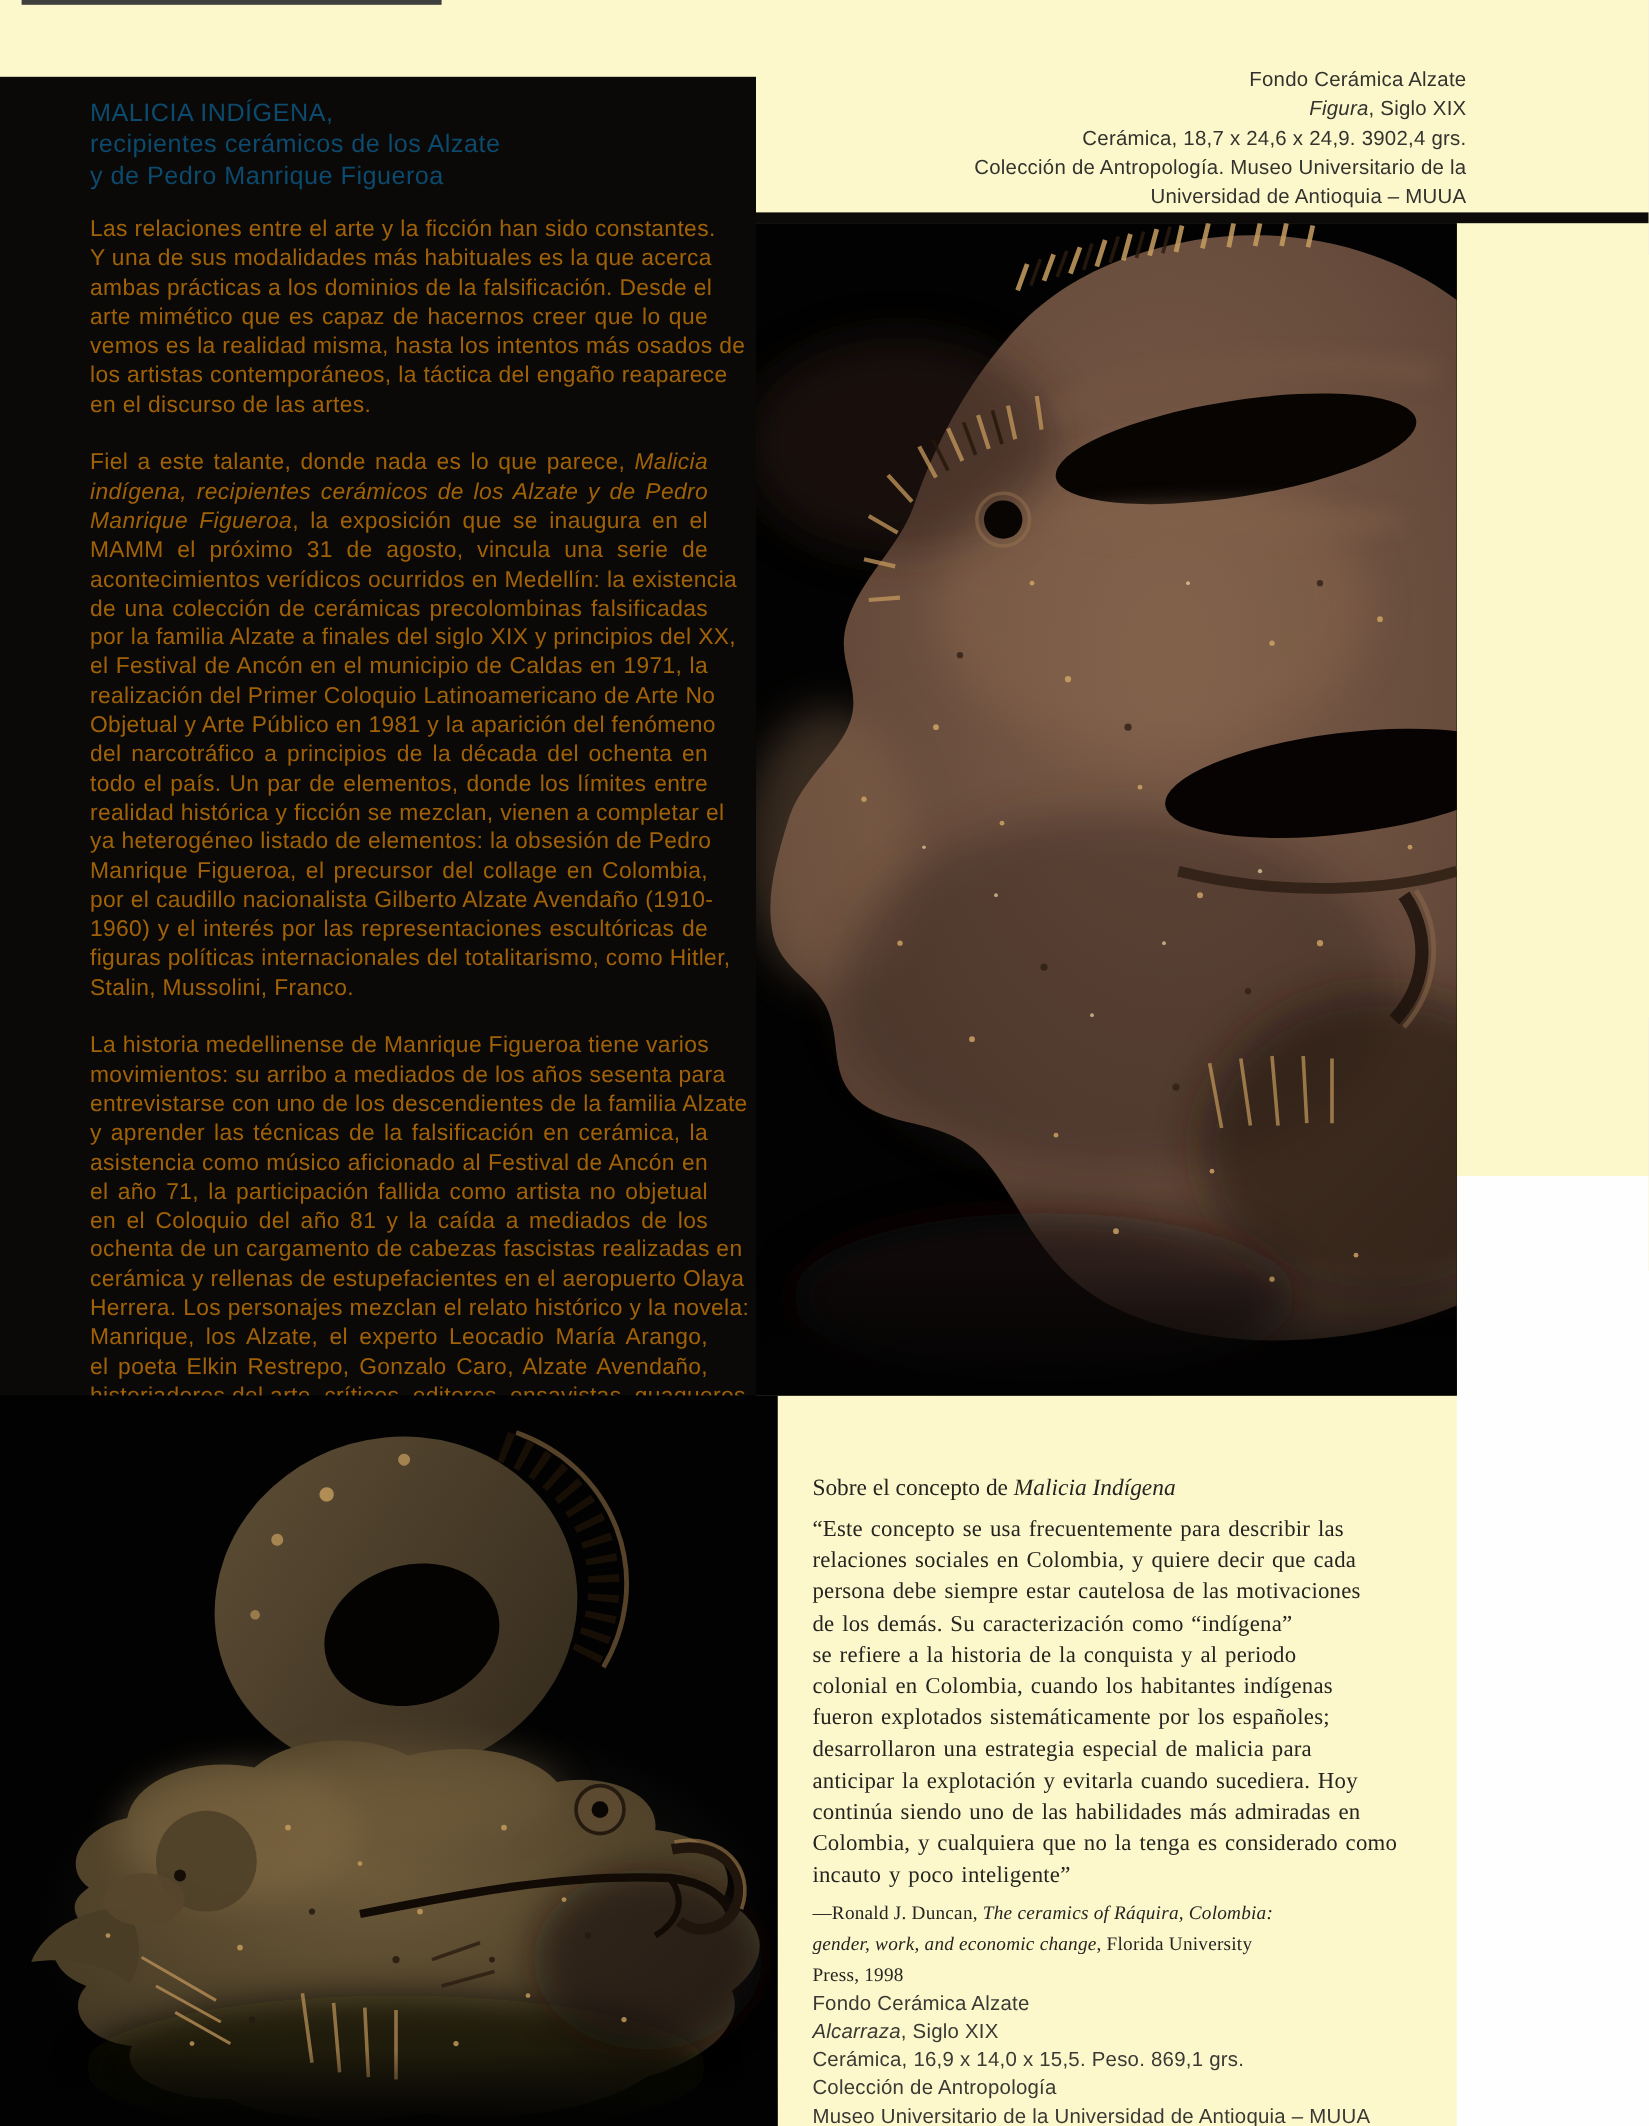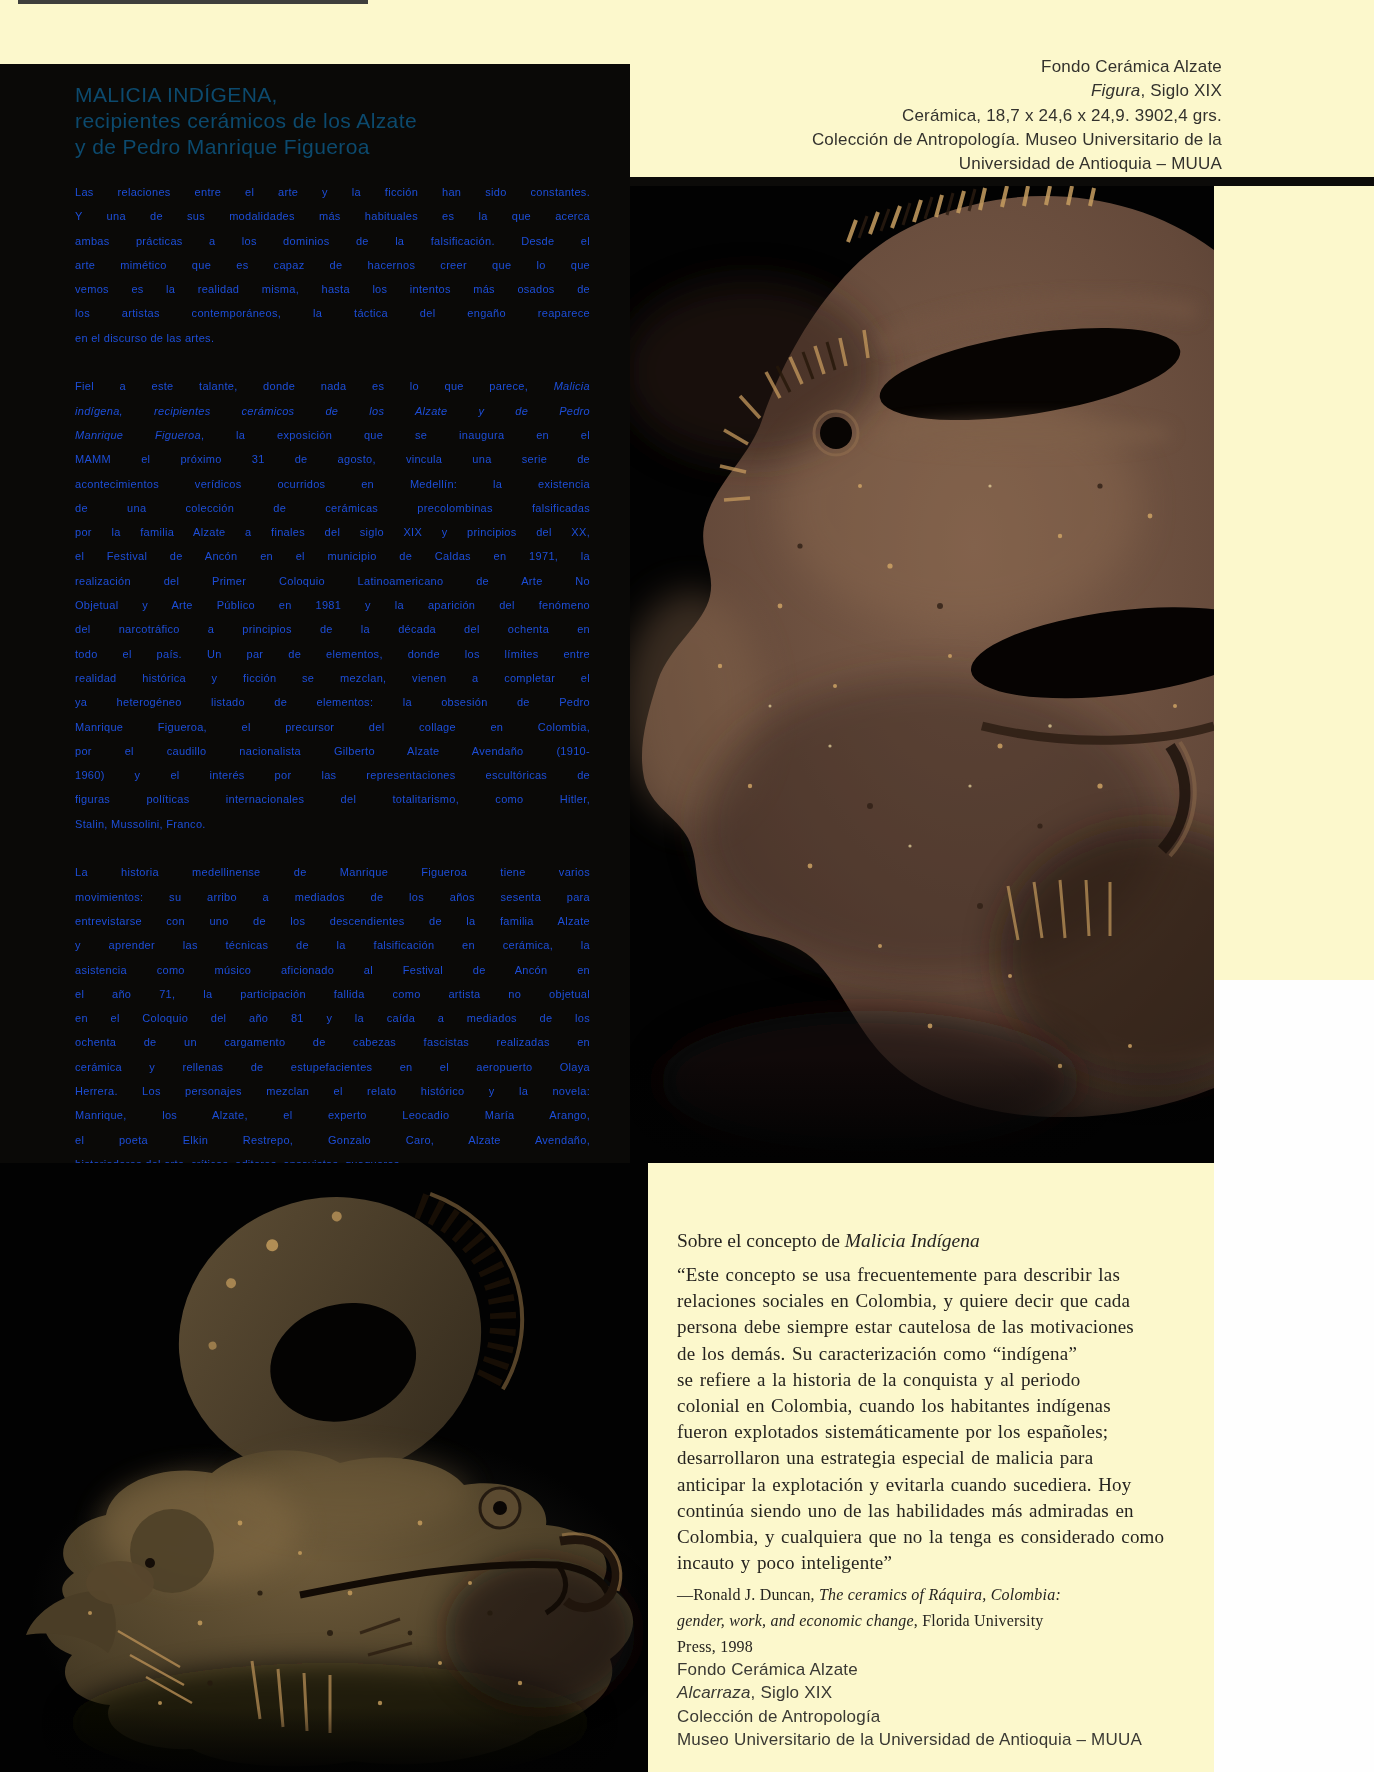--- a/index.html
+++ b/index.html
@@ -9,22 +9,22 @@
   .top-bar{position:absolute;left:18px;top:0;width:350px;height:4px;background:#3f3f3d;}
   .black-col{position:absolute;left:0;top:64px;width:630px;height:1708px;background:#0a0907;}
   .rule{position:absolute;left:630px;top:177px;width:744px;height:9px;background:#0c0b09;}
   .photo{position:absolute;background:#020202;}
   .photo-head{left:630px;top:186px;width:584px;height:977px;}
   .photo-vessel{left:0;top:1163px;width:648px;height:609px;}
   svg{display:block;width:100%;height:100%;}
 
   .title{position:absolute;left:75px;top:82px;font-size:21px;line-height:26px;color:#0c4a6e;
          font-weight:500;letter-spacing:.4px;}
-  .body-text{position:absolute;left:75px;top:180px;width:515px;font-size:11px;line-height:24.3px;
-         color:#1d4ed8;letter-spacing:.3px;}
+  .body-text{position:absolute;left:75px;top:180px;width:515px;font-size:19px;line-height:24.3px;
+         color:#a16207;letter-spacing:.3px;}
   .para{margin:0 0 24.3px 0;}
   .ln{white-space:nowrap;}
   .jl{text-align:justify;text-align-last:justify;}
   .jl-last{text-align-last:left;}
   i{font-style:italic;}
 
   .cap-top{position:absolute;right:152px;top:55px;text-align:right;font-size:17px;
          line-height:24.3px;color:#33322d;letter-spacing:.2px;}
   .serif{font-family:"Liberation Serif",serif;color:#262420;margin-top:34px;}
   .panel-heading{position:absolute;left:677px;top:1194px;font-size:19.5px;line-height:26px;}
@@ -315,17 +315,18 @@
       <div class="ln"><span>incauto y poco inteligente”</span></div>
     </div>
   <div class="serif panel-attr">
       <div class="ln"><span>—Ronald J. Duncan, </span><i>The ceramics of Ráquira, Colombia:</i></div>
       <div class="ln"><i>gender, work, and economic change</i><span>, Florida University</span></div>
       <div class="ln"><span>Press, 1998</span></div>
     </div>
   <div class="cap-bottom">
       <div class="ln"><span>Fondo Cerámica Alzate</span></div>
       <div class="ln"><i>Alcarraza</i><span>, Siglo XIX</span></div>
+      <div class="ln"><span>Cerámica, 16,9 x 14,0 x 15,5. Peso. 869,1 grs.</span></div>
       <div class="ln"><span>Colección de Antropología</span></div>
       <div class="ln"><span>Museo Universitario de la Universidad de Antioquia – MUUA</span></div>
     </div>
 
 </div>
 
 </body></html>

